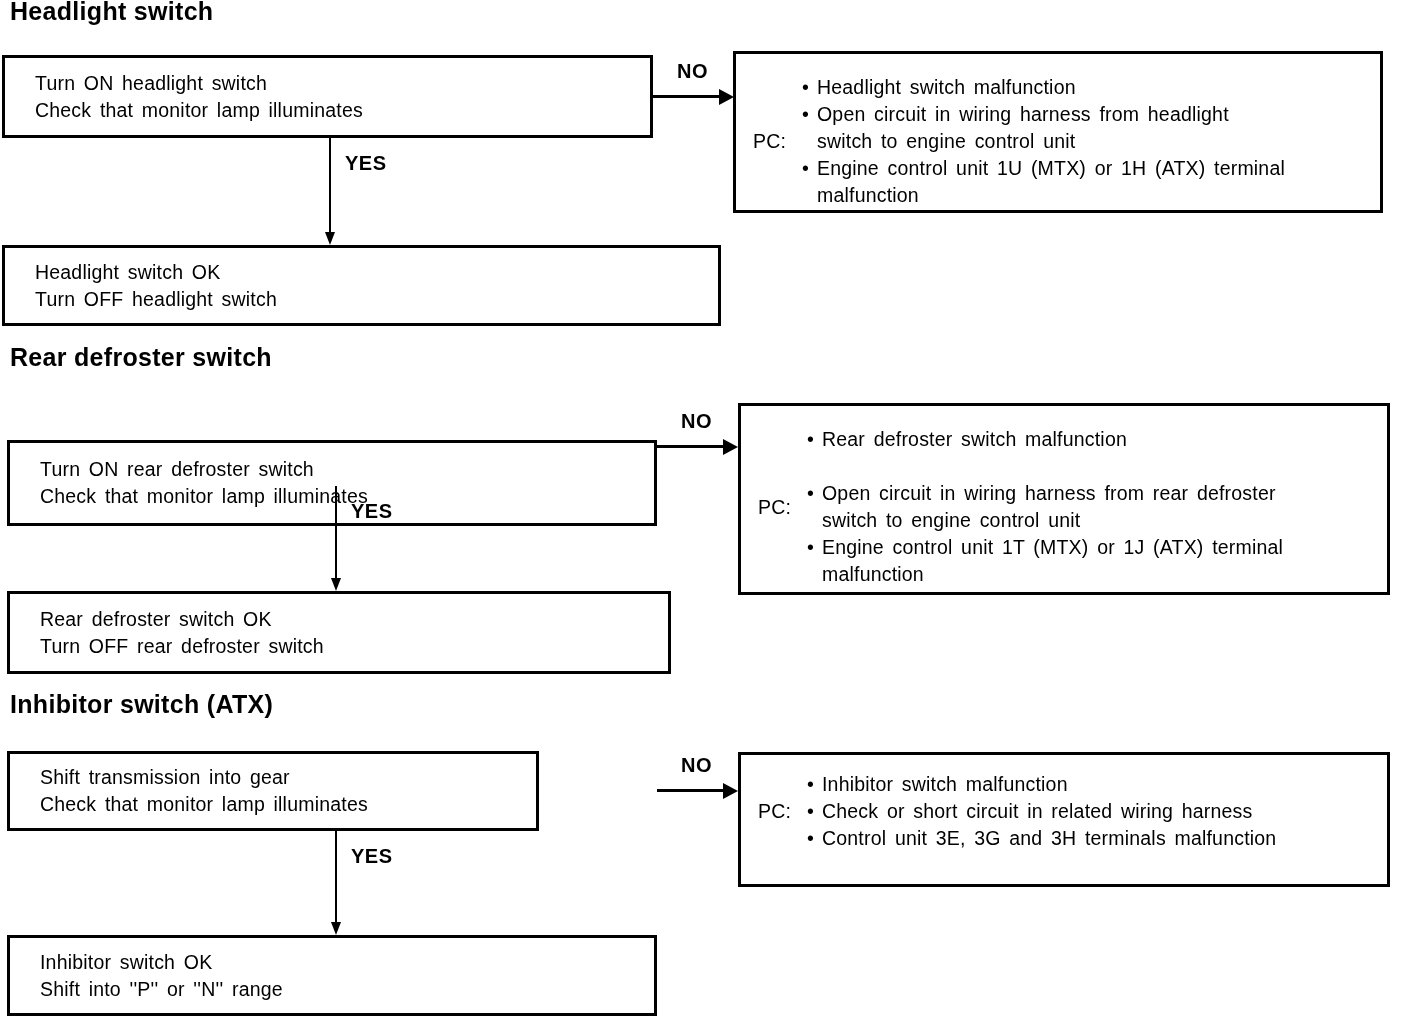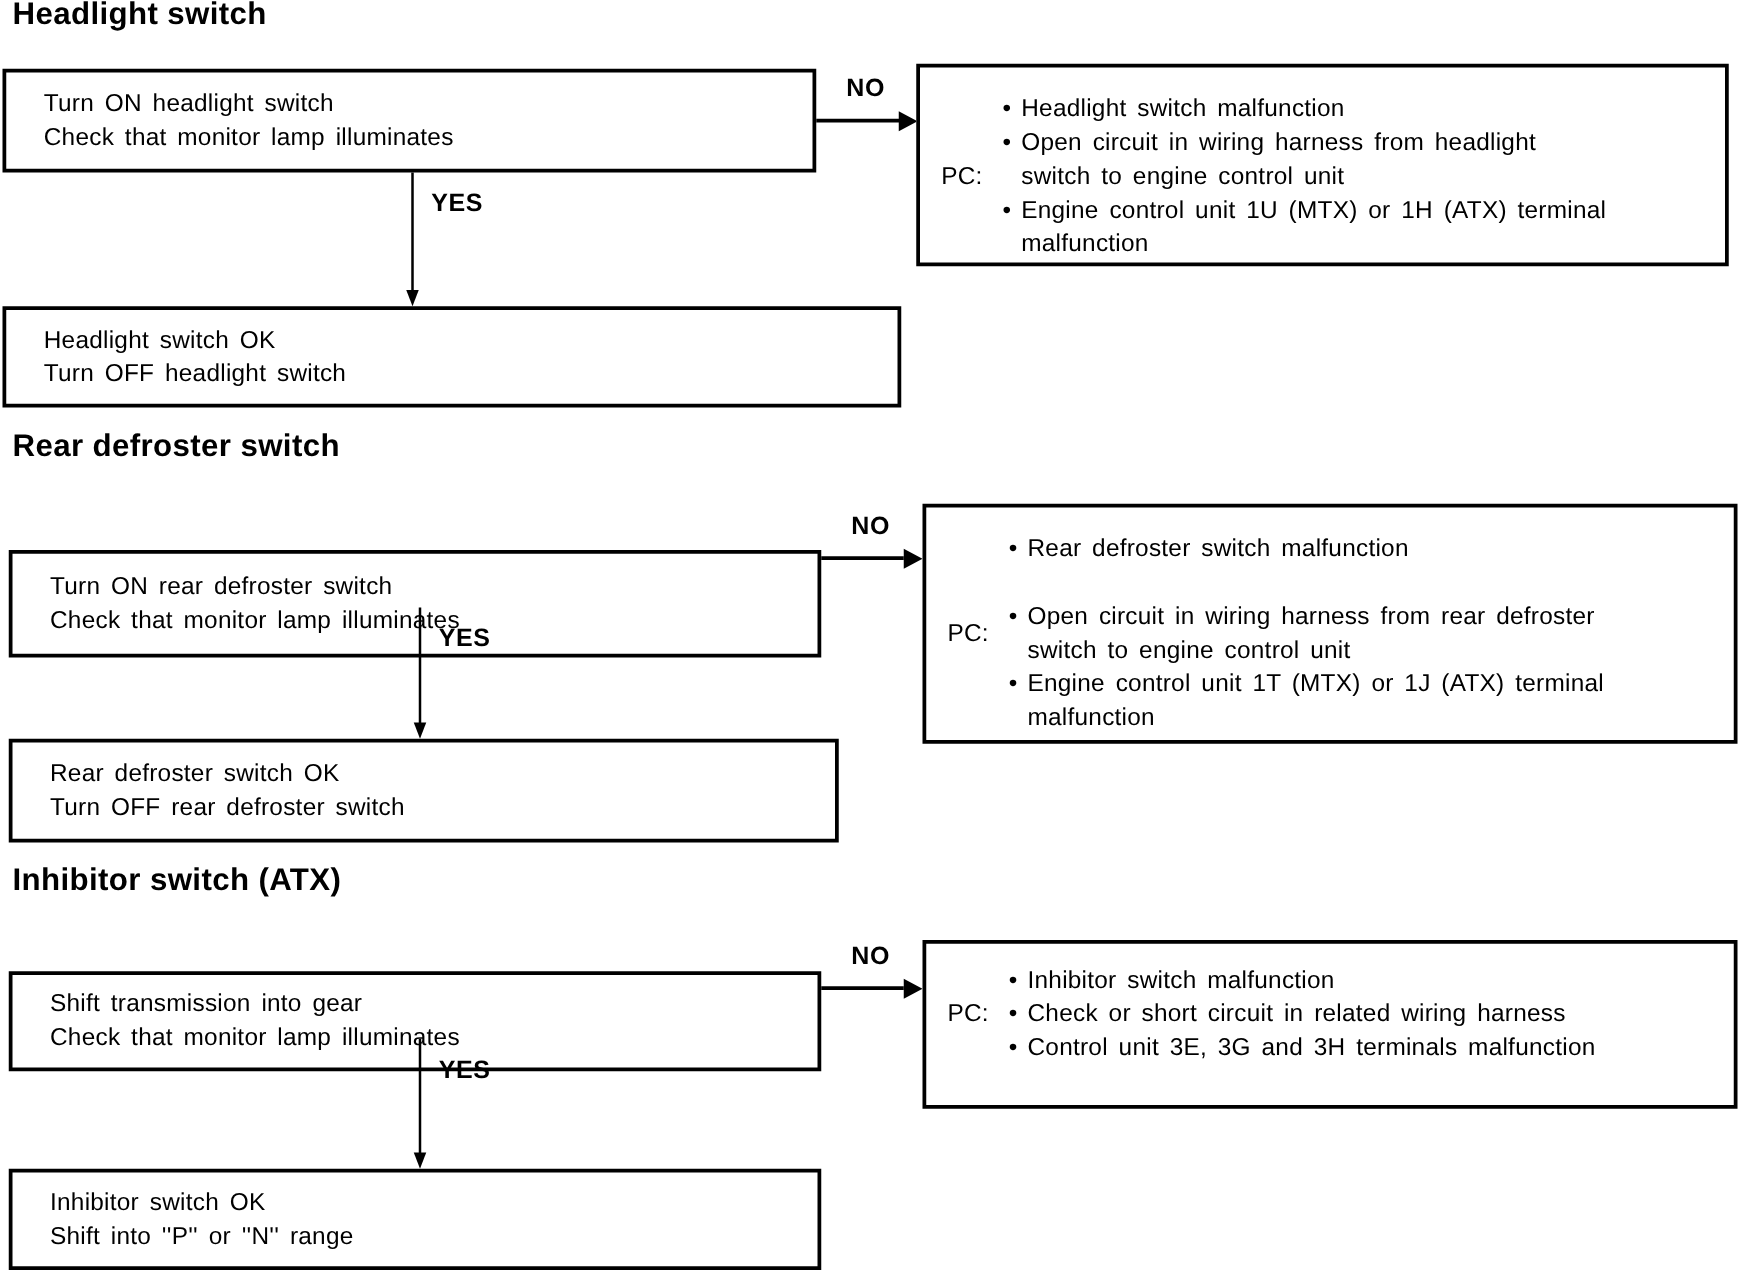--- a/index.html
+++ b/index.html
@@ -136,21 +136,21 @@
   <div class="arrow-down" style="left:331px; top:578px;"></div>
   <span class="edge-label" style="left:351px; top:500px;">YES</span>
 
   <div class="node" style="left:7px; top:591px; width:664px; height:83px;">
     <div class="node-text lines">Rear defroster switch OK
 Turn OFF rear defroster switch</div>
   </div>
 
   <h2 class="sec-title" style="left:10px; top:690px;">Inhibitor switch (ATX)</h2>
 
-  <div class="node" style="left:7px; top:751px; width:650px; height:80px;margin-top:26px;">
+  <div class="node" style="left:7px; top:751px; width:532px; height:80px;">
     <div class="node-text lines">Shift transmission into gear
 Check that monitor lamp illuminates</div>
   </div>
 
   <div class="h-line" style="left:657px; top:789px; width:66px;"></div>
   <div class="arrow-right" style="left:723px; top:783px;"></div>
   <span class="edge-label" style="left:681px; top:754px;">NO</span>
 
   <div class="pc-box" style="left:738px; top:752px; width:652px; height:135px; padding-top:16px;">
     <div class="pc-row">

